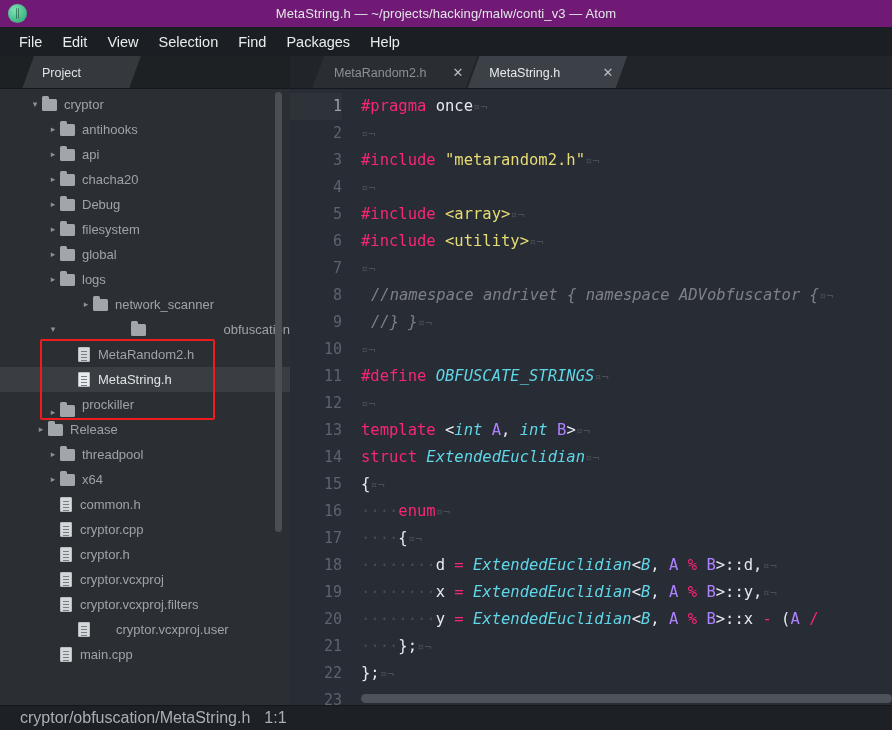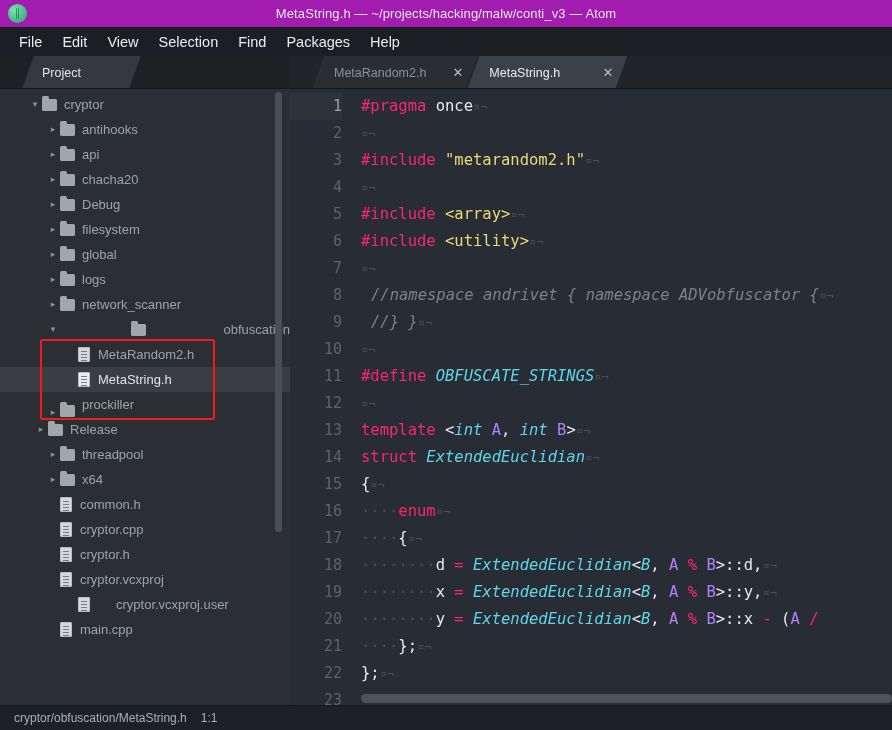--- a/index.html
+++ b/index.html
@@ -7,21 +7,21 @@
   body {
     background:#1d2126;
     font-family:"Liberation Sans", sans-serif;
     color:#c5c8c6;
     -webkit-font-smoothing:antialiased;
   }
   #app { position:relative; width:892px; height:730px; display:flex; flex-direction:column; }
 
   
   .titlebar {
-    height:27px; background:#a21caf; position:relative; flex:0 0 27px;
+    height:27px; background:#701a75; position:relative; flex:0 0 27px;
   }
   .atom-logo {
     position:absolute; left:8px; top:4px; width:19px; height:19px;
     border-radius:50%;
     background:radial-gradient(circle at 35% 32%, #7fe0b4 0%, #4bbf8c 55%, #2e9d6e 100%);
   }
   .atom-logo:after{
     content:""; position:absolute; left:5px; top:4px; width:9px; height:11px;
     border-radius:50% 50% 45% 45%;
     background:
@@ -158,21 +158,21 @@
   .dot     { color:#474c55; }
 
   .hscroll {
     position:absolute; left:71px; right:0; bottom:2px; height:9px;
     background:#4e535a; border-radius:5px;
   }
 
   
   .statusbar {
     height:25px; flex:0 0 25px; background:#1d2126; display:flex; align-items:center;
-    padding-left:14px; font-size:12px; color:#a9afb5; gap:14px;
+    padding-left:20px; font-size:16px; color:#a9afb5; gap:14px;
     border-top:1px solid #15181a;
   }
 </style>
 </head>
 <body>
 
 <div id="app">
 
   <div class="titlebar">
     <div class="atom-logo"></div>
@@ -229,21 +229,21 @@
           <div class="tree-row" style="padding-left: 46px;">
             <span class="twisty closed"></span>
             <span class="folder-icon"></span>
             <span class="tree-label">global</span>
           </div>
           <div class="tree-row" style="padding-left: 46px;">
             <span class="twisty closed"></span>
             <span class="folder-icon"></span>
             <span class="tree-label">logs</span>
           </div>
-          <div class="tree-row" style="padding-left: 46px;">
+          <div class="tree-row" style="padding-left: 46px; margin-left: 33px;">
             <span class="twisty closed"></span>
             <span class="folder-icon"></span>
             <span class="tree-label">network_scanner</span>
           </div>
           <div class="tree-row" style="padding-left: 46px; justify-content: space-between;">
             <span class="twisty open"></span>
             <span class="folder-icon"></span>
             <span class="tree-label">obfuscation</span>
           </div>
           <div class="tree-row" style="padding-left: 64px;">
@@ -288,20 +288,25 @@
           </div>
           <div class="tree-row" style="padding-left: 46px;">
             <span class="twisty none"></span>
             <span class="file-icon dim"></span>
             <span class="tree-label">cryptor.h</span>
           </div>
           <div class="tree-row" style="padding-left: 46px;">
             <span class="twisty none"></span>
             <span class="file-icon dim"></span>
             <span class="tree-label">cryptor.vcxproj</span>
+          </div>
+          <div class="tree-row" style="padding-left: 46px;">
+            <span class="twisty none"></span>
+            <span class="file-icon dim"></span>
+            <span class="tree-label">cryptor.vcxproj.filters</span>
           </div>
           <div class="tree-row" style="padding-left: 46px; gap: 18px;">
             <span class="twisty none"></span>
             <span class="file-icon dim"></span>
             <span class="tree-label">cryptor.vcxproj.user</span>
           </div>
           <div class="tree-row" style="padding-left: 46px;">
             <span class="twisty none"></span>
             <span class="file-icon dim"></span>
             <span class="tree-label">main.cpp</span>

